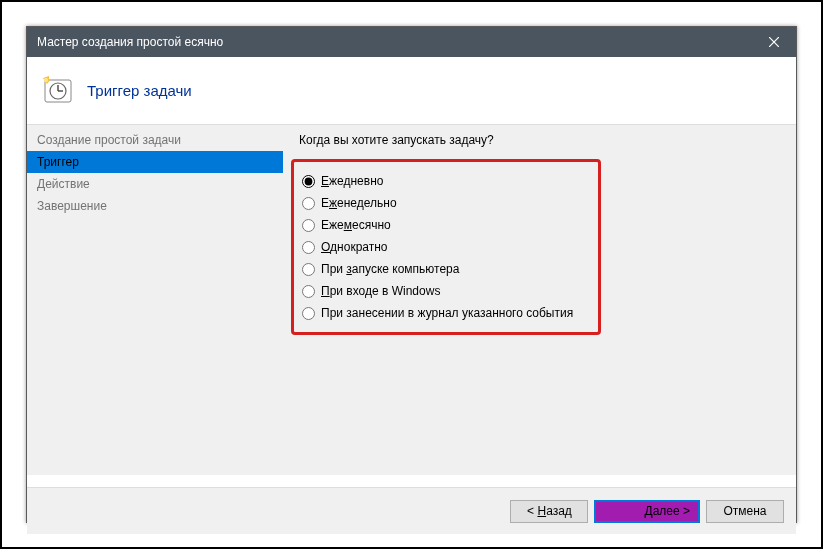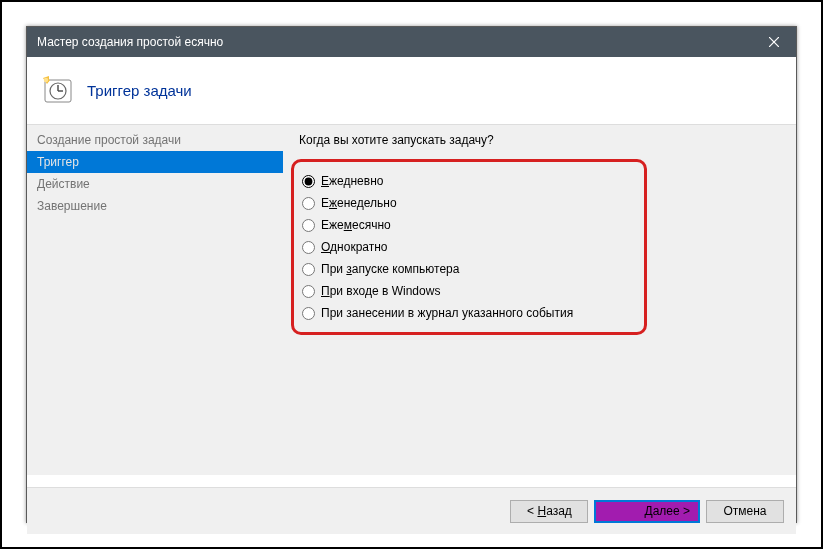--- a/index.html
+++ b/index.html
@@ -73,38 +73,38 @@
   }
   .sidebar .step {
     padding: 4px 10px 4px 10px;
     font-size: 12px;
     color: #737373;
     cursor: pointer;
   }
   .sidebar .step:first-child { padding-top: 8px; }
   .sidebar .step.active {
     background: #0078d7;
-    color: #e5e5e5;
+    color: #000000;
   }
   .content {
     flex: 1;
     background: #f0f0f0;
     padding: 8px 16px 8px 8px;
     position: relative;
   }
   .question {
     font-size: 12px;
     margin-bottom: 12px;
     margin-left: 8px;
   }
   .highlight-box {
     border: 3px solid #d62020;
-    border-radius: 10px;
+    border-radius: 4px;
     padding: 8px 10px 8px 8px;
-    width: 356px;
+    width: 310px;
   }
   .radio-row {
     display: flex;
     align-items: center;
     padding: 4px 0;
     font-size: 12px;
     cursor: pointer;
   }
   .radio-row input[type=radio] {
     margin: 0 6px 0 0;

